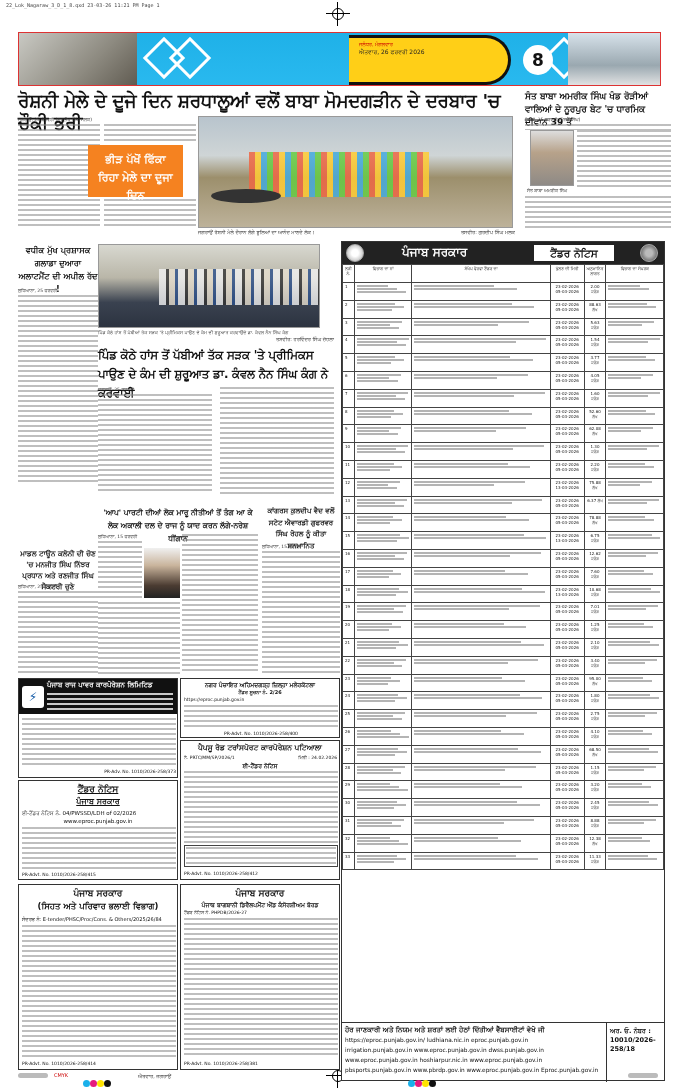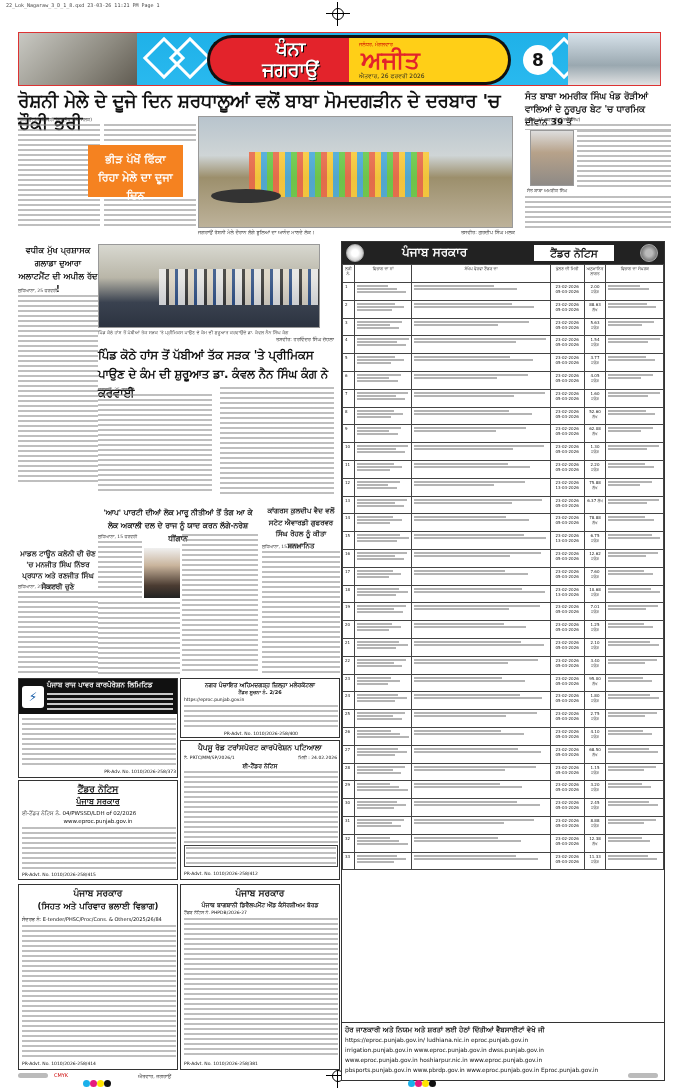--- a/index.html
+++ b/index.html
@@ -71,27 +71,22 @@
 <div class="abs regmark" style="left:326px;top:1064px">
     <div class="c"></div>
   </div>
 
 <div class="abs banner">
   <div class="abs ph1"></div>
   <div class="abs diam" style="left:130px;top:10px"></div>
   <div class="abs diam" style="left:156px;top:10px"></div>
   <div class="abs diam" style="left:530px;top:10px"></div>
   <div class="abs diam" style="left:556px;top:10px"></div>
-  <div class="abs logo-left">
-    <div class="t">ਖੰਨਾ</div>
-    <div class="t">ਜਗਰਾਉਂ</div>
-  </div>
   <div class="abs logo-right">
     <div class="sub">ਜਲੰਧਰ, ਮੰਗਲਵਾਰ</div>
-    <div class="big">ਅਜੀਤ</div>
     <div class="date">ਐਤਵਾਰ, 26 ਫਰਵਰੀ 2026</div>
   </div>
   <div class="abs pageno">8</div>
   <div class="abs ph2"></div>
 </div>
 
 <div class="abs headline">ਰੋਸ਼ਨੀ ਮੇਲੇ ਦੇ ਦੂਜੇ ਦਿਨ ਸ਼ਰਧਾਲੂਆਂ ਵਲੋਂ ਬਾਬਾ ਮੋਮਦਗੜੀਨ ਦੇ ਦਰਬਾਰ 'ਚ ਚੌਕੀ ਭਰੀ</div>
 <div class="abs side-head">ਸੰਤ ਬਾਬਾ ਅਮਰੀਕ ਸਿੰਘ ਖੰਡ ਰੋੜੀਆਂ ਵਾਲਿਆਂ ਦੇ ਨੂਰਪੁਰ ਬੇਟ 'ਚ ਧਾਰਮਿਕ ਦੀਵਾਨ 39 ਤੋਂ</div>
 
 <div class="abs cap" style="left:18px;top:117px;width:180px;font-size:4.5px">ਜਗਰਾਉਂ, 25 ਫਰਵਰੀ (ਗੁਰਦੀਪ ਸਿੰਘ ਮਲਕ)</div>
@@ -859,20 +854,24 @@
       </tbody>
   </table>
   <div class="abs tender-foot">
     <div class="abs l">
       <div class="pa">ਹੋਰ ਜਾਣਕਾਰੀ ਅਤੇ ਨਿਯਮ ਅਤੇ ਸ਼ਰਤਾਂ ਲਈ ਹੇਠਾਂ ਦਿੱਤੀਆਂ ਵੈੱਬਸਾਈਟਾਂ ਵੇਖੋ ਜੀ</div>
       <div>https://eproc.punjab.gov.in/  ludhiana.nic.in  eproc.punjab.gov.in</div>
       <div>irrigation.punjab.gov.in  www.eproc.punjab.gov.in  dwss.punjab.gov.in</div>
       <div>www.eproc.punjab.gov.in  hoshiarpur.nic.in  www.eproc.punjab.gov.in</div>
       <div>pbsports.punjab.gov.in  www.pbrdp.gov.in  www.eproc.punjab.gov.in  Eproc.punjab.gov.in</div>
     </div>
+    <div class="abs r">
+      <div>ਅਰ. ਓ. ਨੰਬਰ :</div>
+      <div>10010/2026-258/18</div>
+    </div>
   </div>
 </div>
 
 <div class="abs box ad-pspcl">
   <div class="abs hd">
     <div class="abs logo">⚡</div>
     <div class="abs n">ਪੰਜਾਬ ਰਾਜ ਪਾਵਰ ਕਾਰਪੋਰੇਸ਼ਨ ਲਿਮਿਟਿਡ</div>
     <div class="abs lines" style="left:28px;top:14px;width:126px;height:18px;opacity:.9;background:repeating-linear-gradient(180deg,#ddd 0 2px,transparent 2px 5px)"></div>
   </div>
   <div class="abs lines" style="left:3px;top:39px;width:154px;height:48px"></div>

